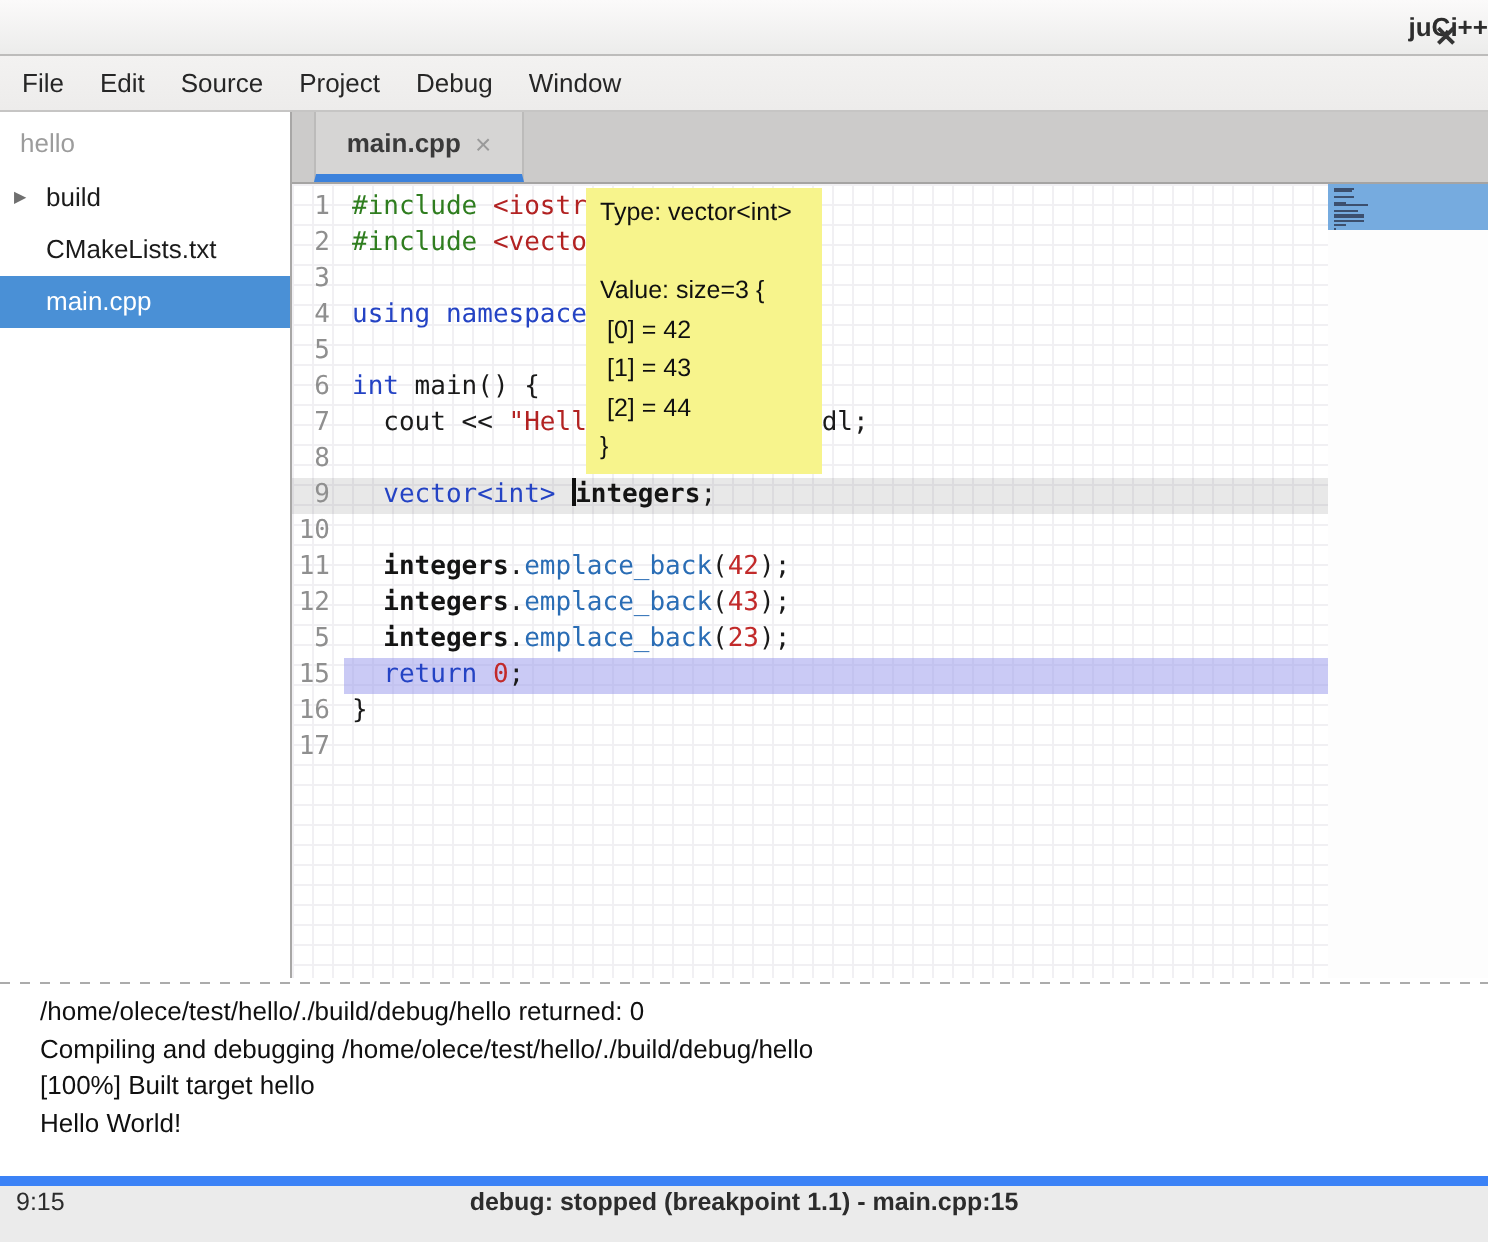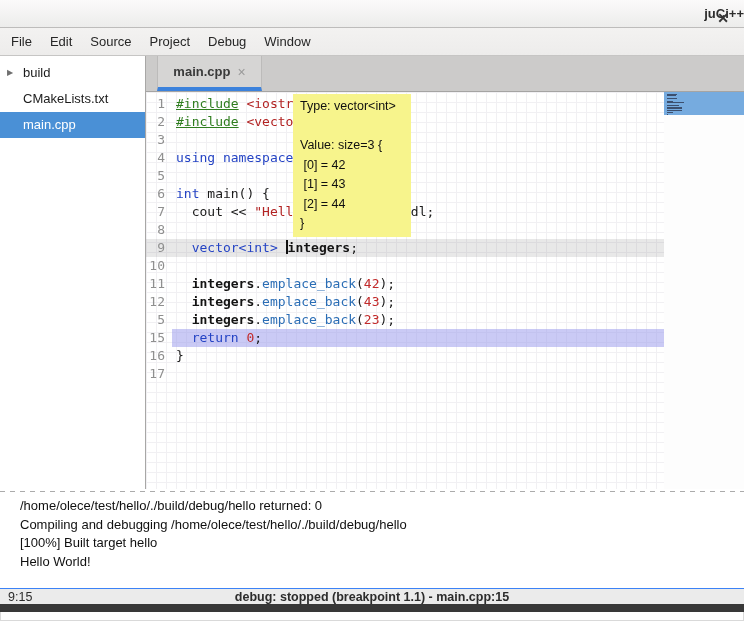--- a/index.html
+++ b/index.html
@@ -62,21 +62,21 @@
   }
   .code-row{ display:flex; height:18px; line-height:18px; }
   .code-row .ln{
     width:26px; padding-right:7px; text-align:right; color:#8f8f8f;
     flex:0 0 26px;
   }
   .code-row .code{ flex:1; padding-left:4px; white-space:pre; color:#1a1a1a; }
   .code-row.hl-current{ background:rgba(120,120,120,0.17); }
   .code-row.hl-breakpoint .code{ background:rgba(242,150,150,0.5); }
   .code-row.hl-debug .code{ background:rgba(150,150,235,0.5); }
-  .tk-pp{ color:#2f7d1f;text-decoration:underline; }
+  .tk-pp{ color:#2f7d1f; }
   .tk-str{ color:#b22222; }
   .tk-kw{ color:#2443c4; }
   .tk-fn{ color:#2a6db5; }
   .tk-num{ color:#c22a2a; }
   .tk-var{ color:#141414; font-weight:bold; }
   .cursor{ display:inline-block; width:0; border-left:2px solid #101010; height:14px; vertical-align:-2px; }
   
   .tooltip{
     position:absolute; left:147px; top:2px; width:118px;
     background:#f7f48c; color:#101010; z-index:5;
@@ -92,21 +92,21 @@
   .separator{
     height:5px; background:#ffffff;
     background-image:repeating-linear-gradient(to right,#ababab 0 5px,transparent 5px 10px);
     background-size:100% 1px; background-position:0 2px; background-repeat:no-repeat;
   }
   
   .terminal{ height:94px; background:#ffffff; padding:3px 20px; font-size:13px; color:#101010; }
   .term-line{ line-height:18.6px; white-space:pre-wrap; }
   
   .statusbar{
-    height:16px; background:#ebebeb; border-top:1px solid #3b82f6;
+    height:33px; background:#ebebeb; border-top:5px solid #3b82f6;
     position:relative; font-size:12.5px; color:#2c2c2c;
   }
   .status-time{ position:absolute; left:8px; top:1px; }
   .status-msg{ width:100%; text-align:center; position:absolute; top:1px;font-weight:bold; }
   .bottom-edge{ height:8px; background:#383838; }
 </style>
 </head>
 <body>
 
 <div class="window">
@@ -123,20 +123,21 @@
       <span class="menu-item">Edit</span>
       <span class="menu-item">Source</span>
       <span class="menu-item">Project</span>
       <span class="menu-item">Debug</span>
       <span class="menu-item">Window</span>
     </div>
 
   <div class="main">
 
     <div class="sidebar">
+      <div class="side-header">hello</div>
       <div>
           <div class="side-item"><span class="expander">▶</span><span>build</span></div>
           <div class="side-item"><span>CMakeLists.txt</span></div>
           <div class="side-item selected"><span>main.cpp</span></div>
         </div>
     </div>
 
     <div class="rightcol">
 
       <div class="tabbar">

